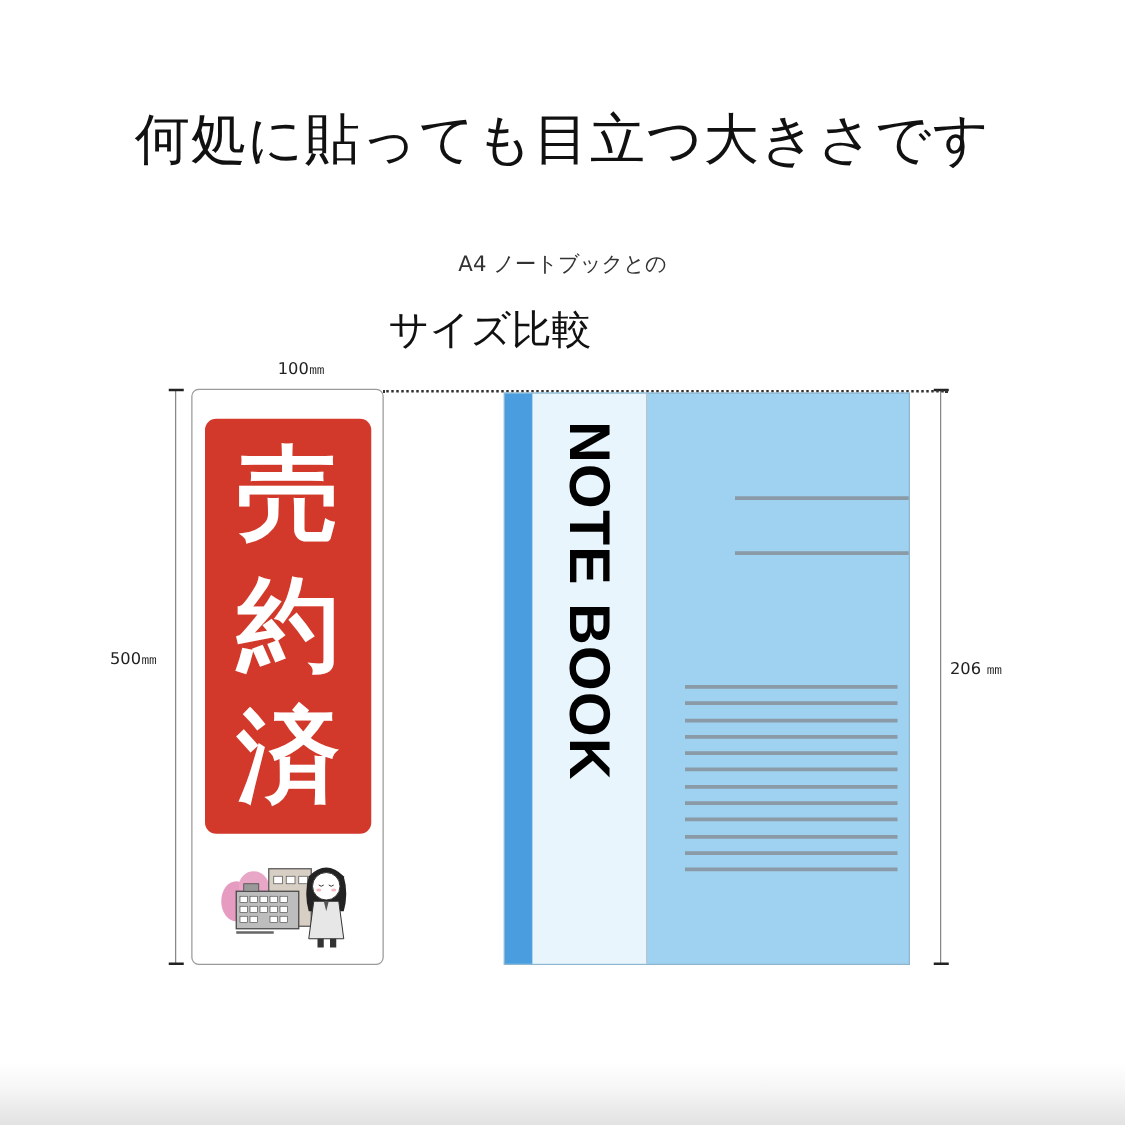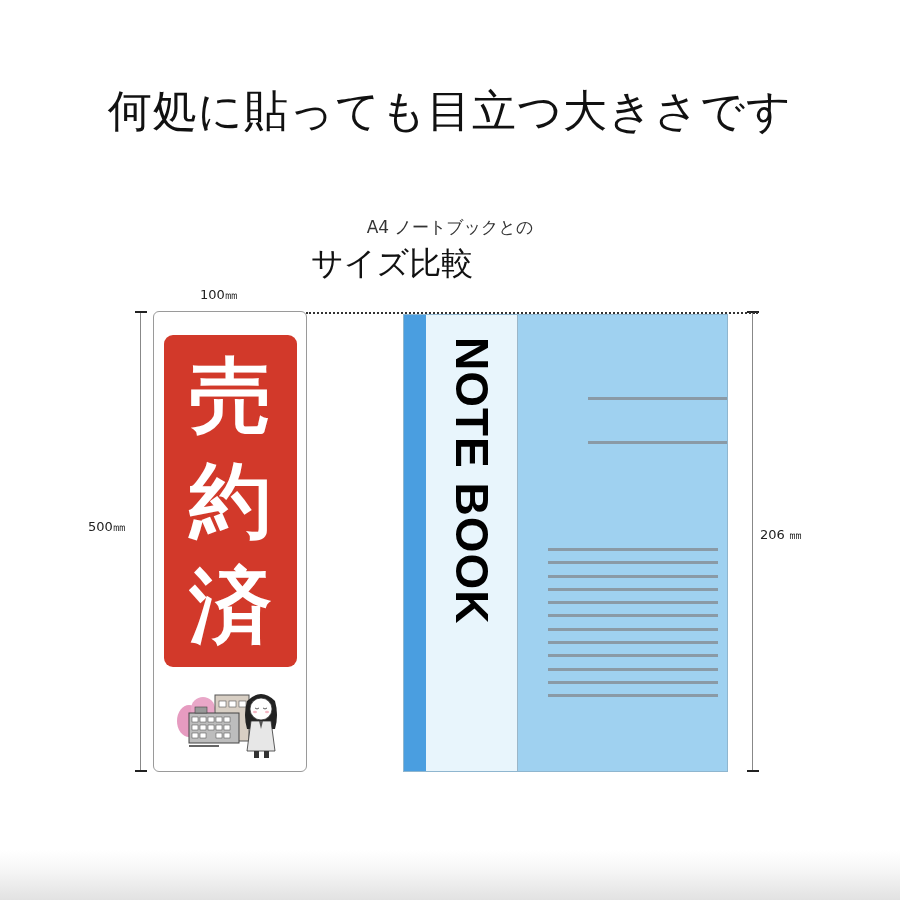--- a/index.html
+++ b/index.html
@@ -9,28 +9,28 @@
       font-family: "DejaVu Sans", "Liberation Sans", sans-serif;
       color: #1a1a1a;
     }
     .abs { position: absolute; }
     .headline {
       left: 0; width: 900px; top: 82px; text-align: center;
       font-size: 44px; letter-spacing: 1px; color: #111;
     }
     .subtitle-small {
       left: 0; width: 900px; top: 200px; text-align: center;
-      font-size: 17px; color: #333; margin-top: 16px;
+      font-size: 17px; color: #333;
     }
     .subtitle-large {
       left: 0; width: 784px; top: 242px; text-align: center;
       font-size: 32px; color: #111;
     }
     .dim-label { font-size: 13px; color: #222; white-space: nowrap; }
-    .dim-top { left: 200px; width: 60px; top: 286px; text-align: left; }
+    .dim-top { left: 200px; width: 60px; top: 286px; text-align: right; }
     .dim-left { left: 88px; top: 518px; }
     .dim-right { left: 760px; top: 526px; }
 
     
     .vline { width: 1px; background: #888; }
     .tick { height: 2px; background: #222; width: 12px; }
 
     .dotted {
       left: 306px; top: 312px; width: 452px; height: 0;
       border-top: 2px dotted #333;

